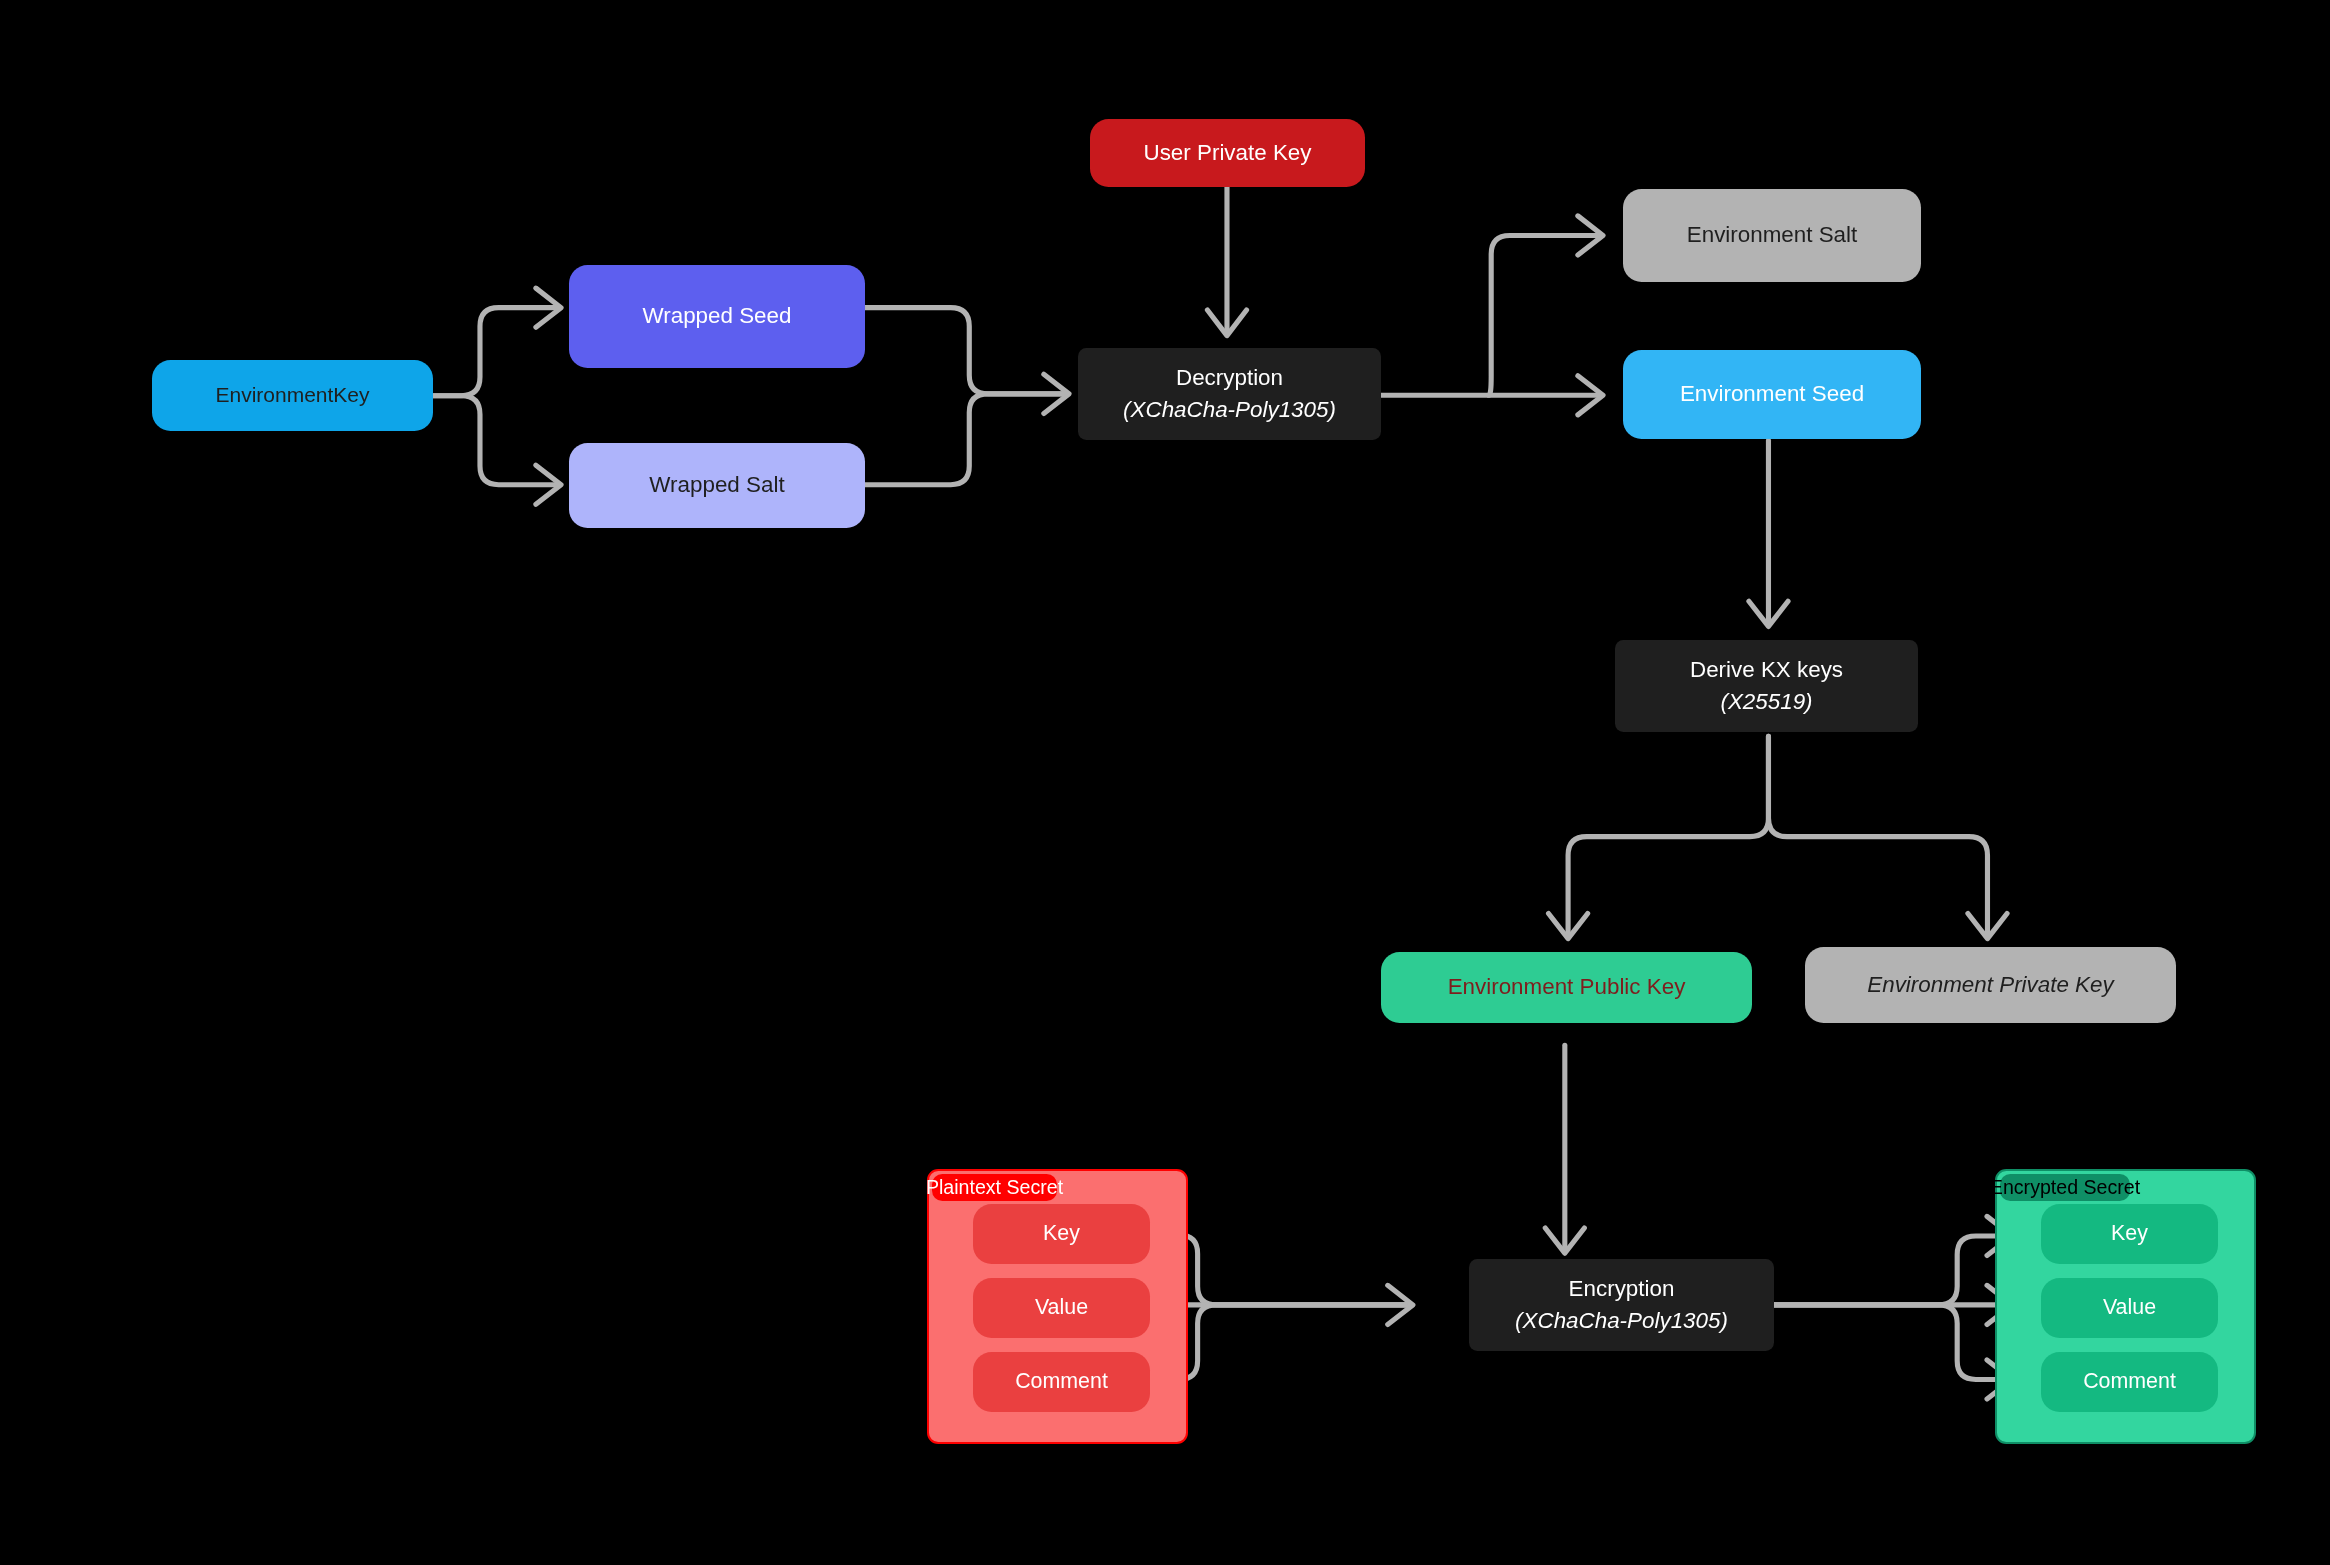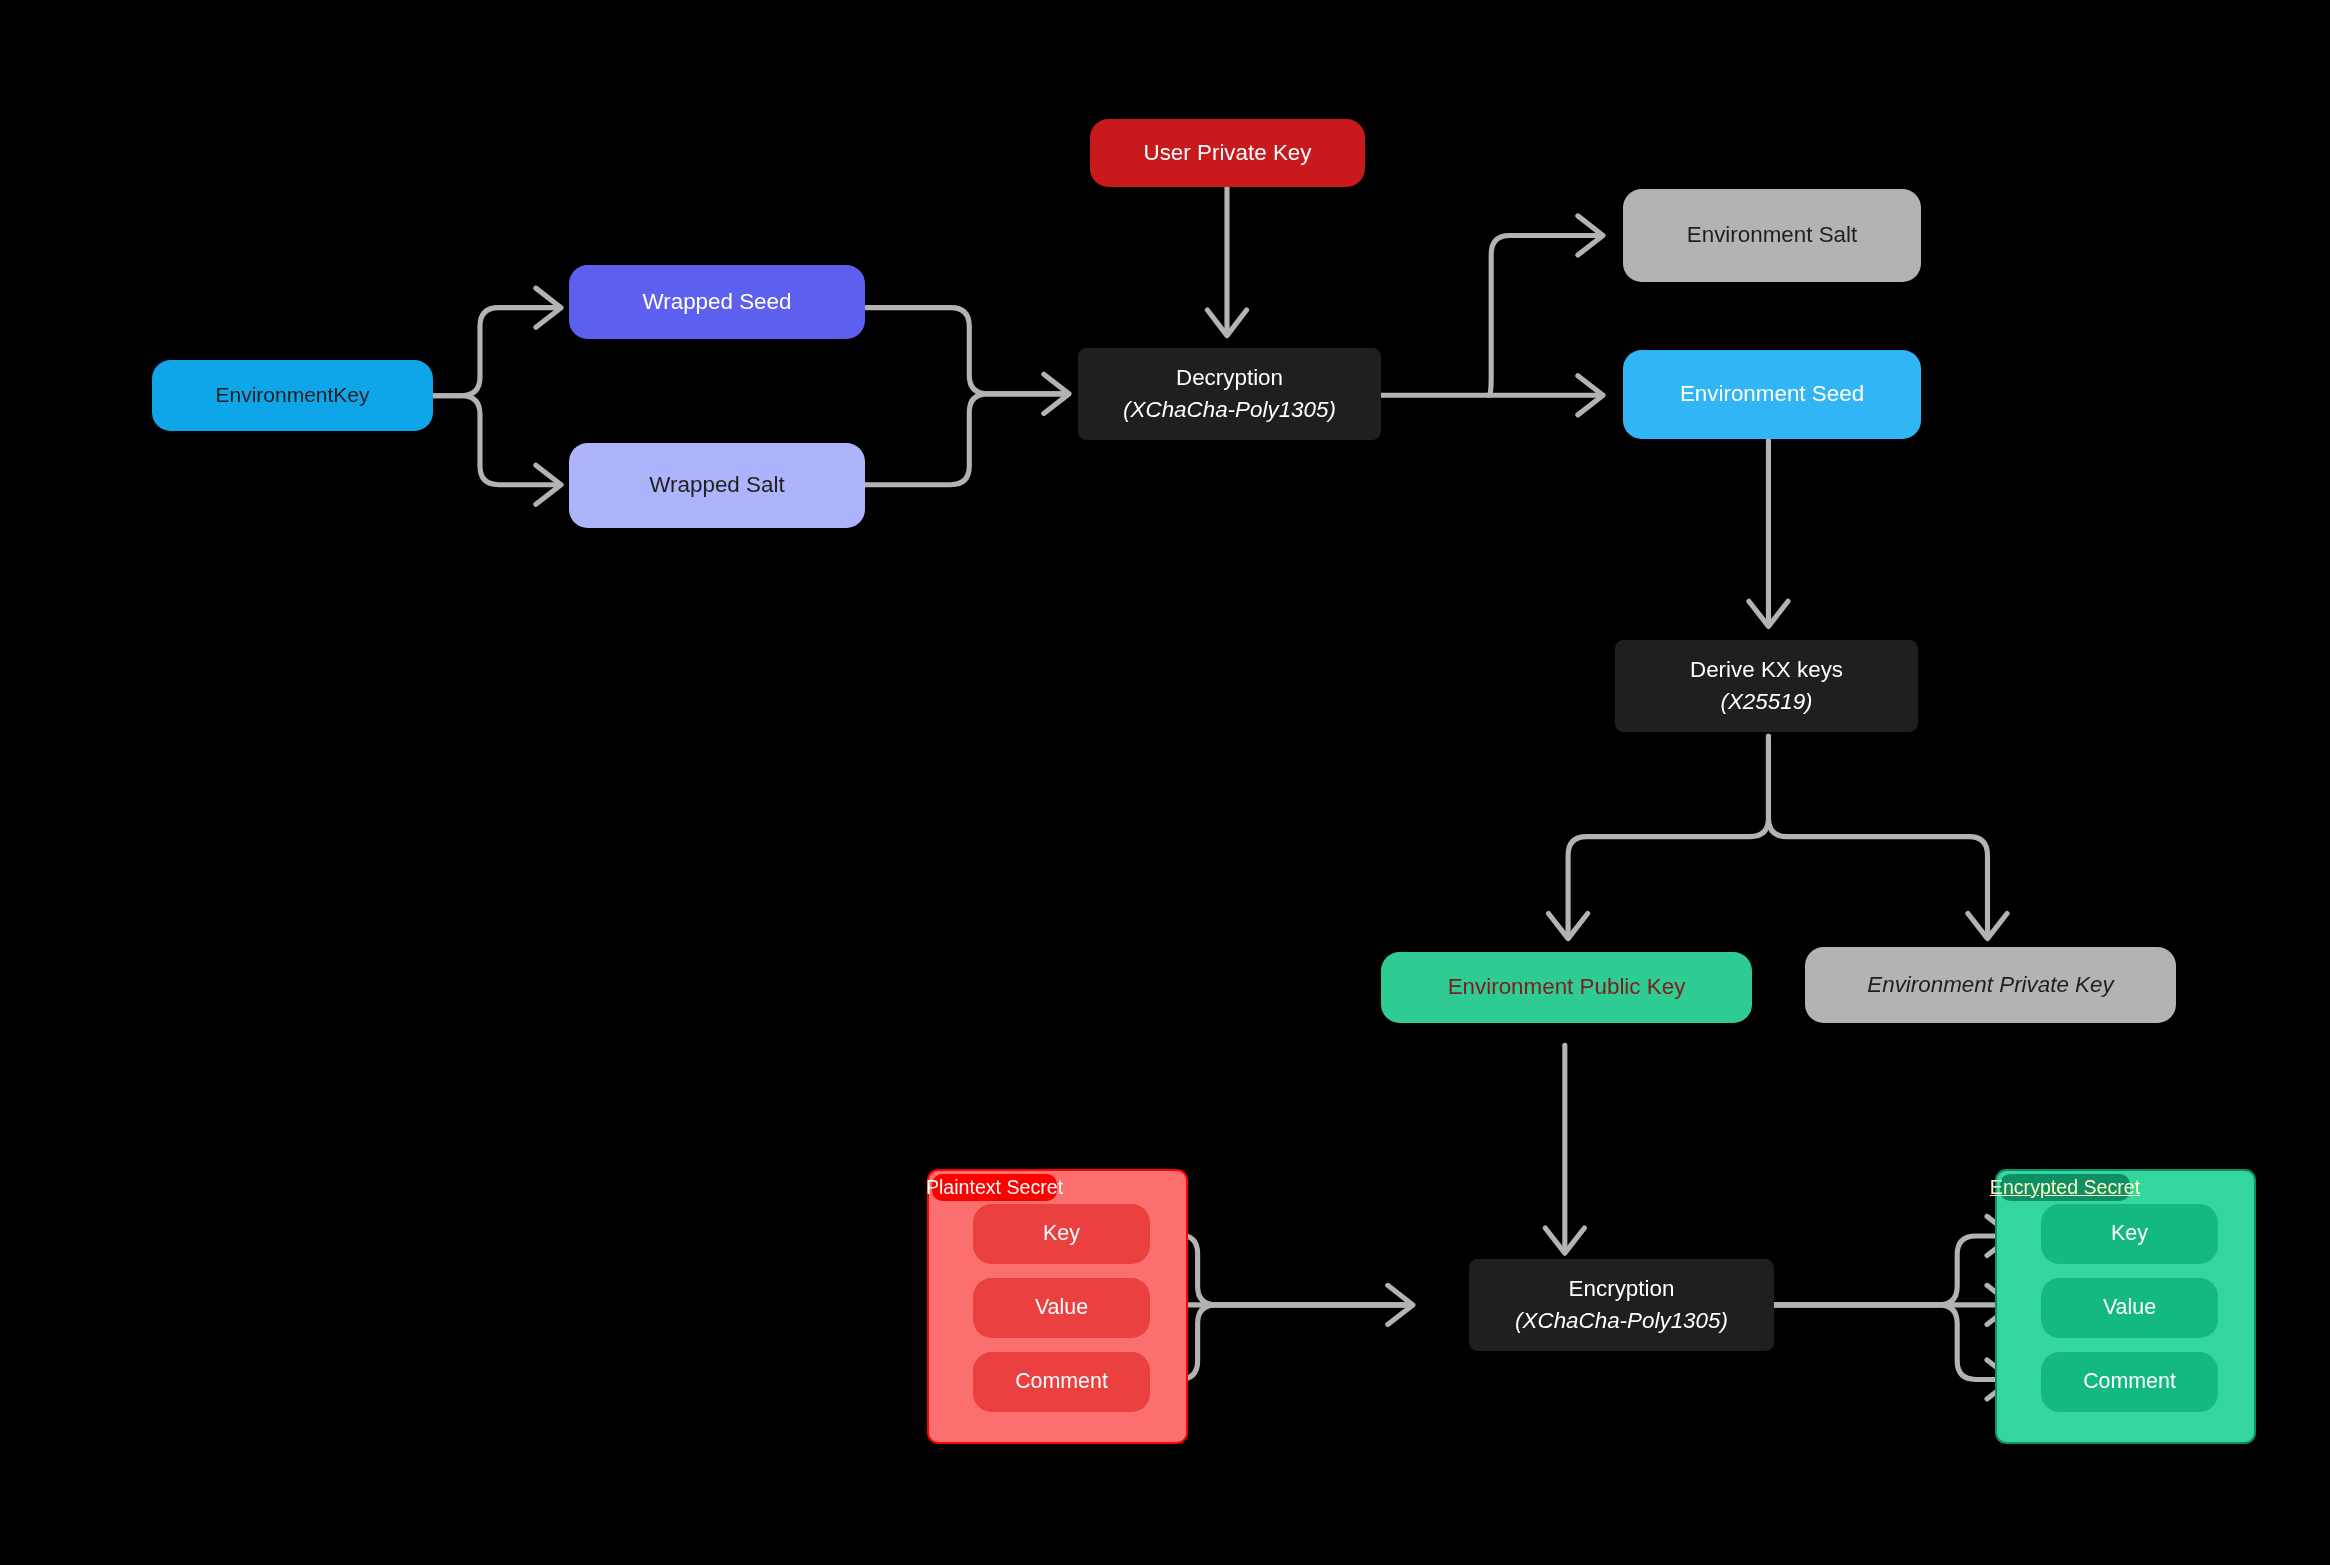--- a/index.html
+++ b/index.html
@@ -128,21 +128,21 @@
   </svg>
 
   <div class="cluster" style="left:927px; top:1169px; width:261px; height:275px; background:#fb6f6f; border:2.3px solid #ff0000;"></div>
 
   <div class="cluster" style="left:1995px; top:1169px; width:261px; height:275px; background:#33d69f; border:2.3px solid #0f8f66;"></div>
 
   <div class="node rounded-pill" style="left:117px; top:360px; width:281px; height:71px; background:#0ea5e9; color:#1f1f1f; font-size:21px;margin-left:35px;">
     <span>EnvironmentKey</span>
   </div>
 
-  <div class="node rounded-pill" style="left:569px; top:265px; width:296px; height:74px; background:#5d5fef; color:#ffffff; font-size:22.4px;">
+  <div class="node rounded-pill" style="left:569px; top:265px; width:296px; height:103px; background:#5d5fef; color:#ffffff; font-size:22.4px;">
     <span>Wrapped Seed</span>
   </div>
 
   <div class="node rounded-pill" style="left:569px; top:443px; width:296px; height:85px; background:#aeb4fb; color:#1f1f1f; font-size:22.4px;">
     <span>Wrapped Salt</span>
   </div>
 
   <div class="node rounded-pill" style="left:1090px; top:119px; width:275px; height:68px; background:#c8191d; color:#ffffff; font-size:22.4px;">
     <span>User Private Key</span>
   </div>
@@ -187,21 +187,21 @@
   </div>
 
   <div class="node rounded-pill" style="left:973px; top:1278px; width:177px; height:60px; background:#ea4040; color:#ffffff; font-size:21.4px;">
     <span>Value</span>
   </div>
 
   <div class="node rounded-pill" style="left:973px; top:1352px; width:177px; height:60px; background:#ea4040; color:#ffffff; font-size:21.4px;">
     <span>Comment</span>
   </div>
 
-  <div class="cluster-label" style="left:2000px; top:1174px; width:130px; height:27px; background:#0f8f66; color:#fef9c3;text-decoration:underline;">
+  <div class="cluster-label" style="left:2000px; top:1174px; width:130px; height:27px; background:#0f8f66; color:#000000;">
     <span>Encrypted Secret</span>
   </div>
 
   <div class="node rounded-pill" style="left:2041px; top:1204px; width:177px; height:60px; background:#14b981; color:#ffffff; font-size:21.4px;">
     <span>Key</span>
   </div>
 
   <div class="node rounded-pill" style="left:2041px; top:1278px; width:177px; height:60px; background:#14b981; color:#ffffff; font-size:21.4px;">
     <span>Value</span>
   </div>

